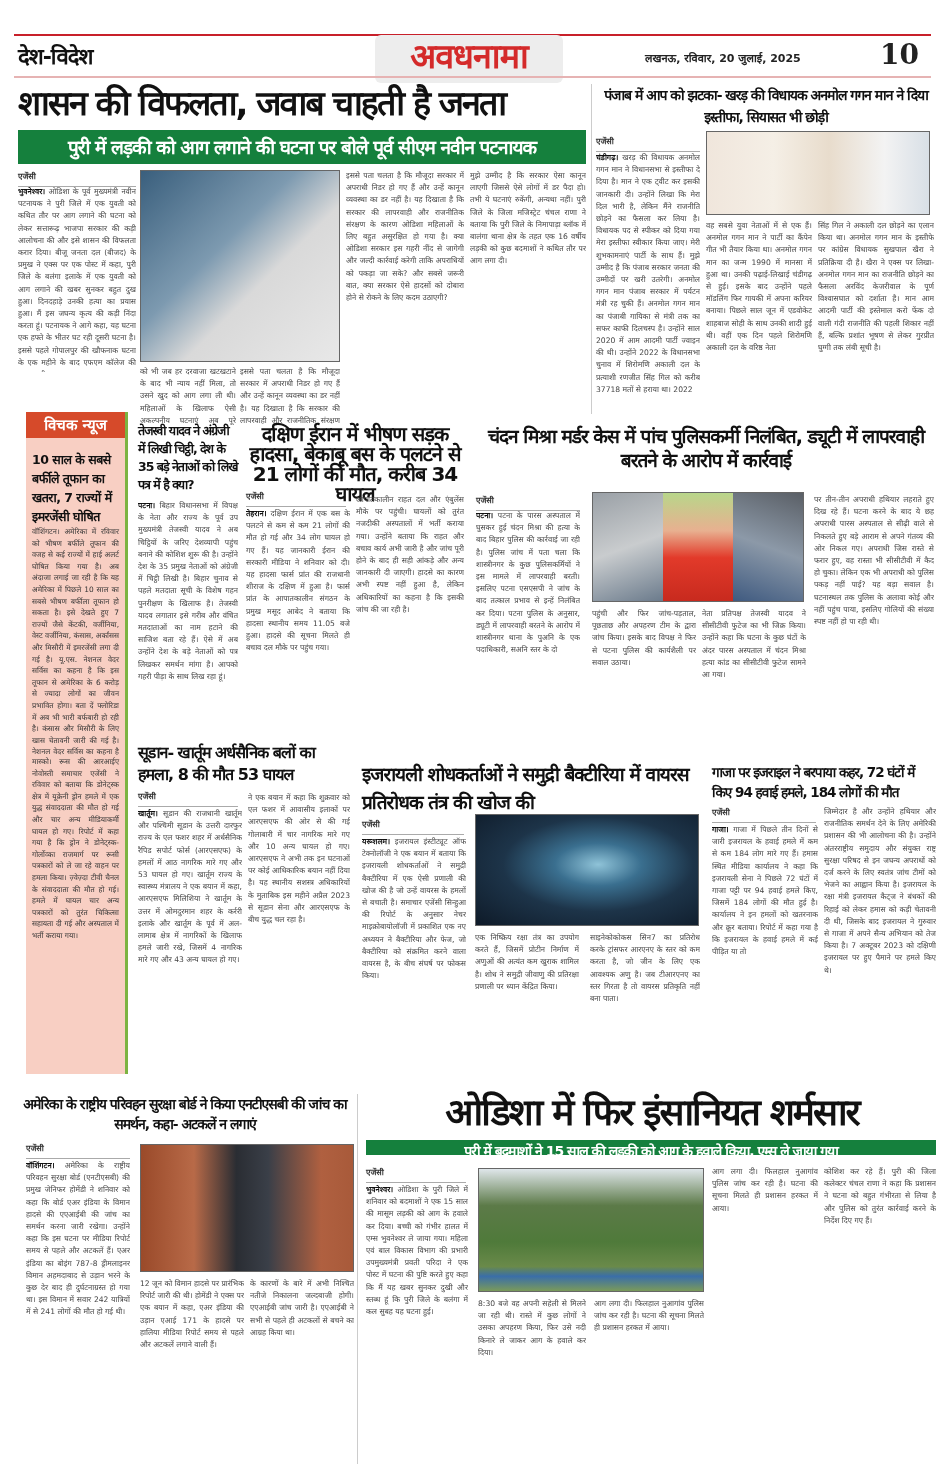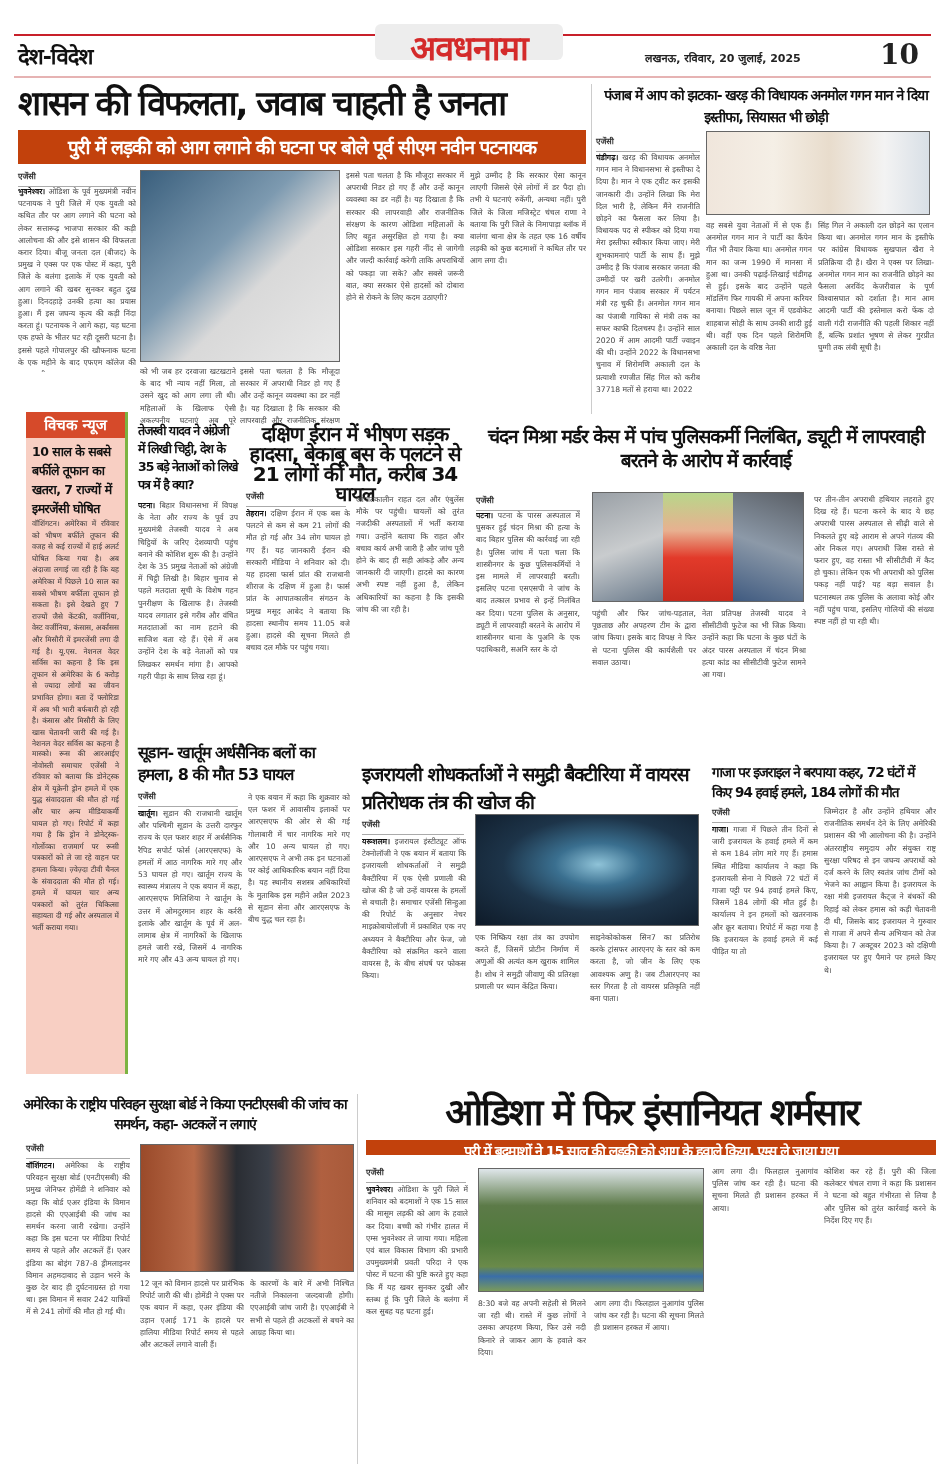--- a/index.html
+++ b/index.html
@@ -5,38 +5,38 @@
   * { box-sizing: border-box; margin: 0; padding: 0; }
   body { width: 945px; height: 1473px; background: #fff; font-family: "DejaVu Sans", sans-serif; color: #222; overflow: hidden; position: relative; }
   .abs { position: absolute; }
   .masthead-line { position: absolute; left: 14px; right: 14px; height: 2px; background: #c8202a; }
   .masthead-line2 { position: absolute; left: 14px; right: 14px; height: 2px; background: #e6b3b3; }
   .section { font-family: "DejaVu Sans", sans-serif; font-weight: bold; font-size: 22px; color: #111; letter-spacing: -1px; }
   .logo { background: #ededed; border-radius: 6px; text-align: center; font-weight: bold; font-size: 34px; color: #d42a2a; letter-spacing: -1px; line-height: 48px; }
   .dateline { font-size: 11px; font-weight: bold; color: #222; }
   .pageno { font-size: 28px; font-weight: bold; font-family: "DejaVu Serif", serif; }
   .hl-xl { font-weight: bold; color: #111; letter-spacing: -2px; line-height: 1.05; }
-  .redband { background: #c2410c; color: #fff; font-weight: bold; text-align: center; letter-spacing: -1px; }
+  .redband { background: #15803d; color: #fff; font-weight: bold; text-align: center; letter-spacing: -1px; }
   .byline { font-size: 8px; font-weight: bold; color: #333; border-bottom: 1px solid #aaa; padding-bottom: 5px; }
   .body { font-size: 7.6px; line-height: 12.2px; color: #444; text-align: justify; }
   .body b { color: #111; }
   .hl { font-weight: bold; color: #111; letter-spacing: -1px; line-height: 1.2; }
   .col-rule { position: absolute; width: 1px; background: #ccc; }
   .img { position: absolute; border: 1px solid #666; overflow: hidden; }
   .sidebar { background: #f8cfc3; border-right: 3px solid #7cb342; }
   .sb-title { background: #d64a2a; color: #fff; text-align: center; font-weight: bold; font-size: 15px; line-height: 26px; }
   .sb-hl { font-weight: bold; font-size: 12.5px; line-height: 19px; color: #111; letter-spacing: -0.5px; padding: 0 6px; }
   .sb-body { font-size: 7.4px; line-height: 11.6px; color: #333; padding: 0 6px; text-align: justify; }
 </style>
 </head>
 <body>
 
 <div class="masthead-line" style="top:34px;"></div>
 <div class="abs section" style="left:18px; top:40px;">देश-विदेश</div>
-<div class="abs logo" style="left:375px; top:24px; width:188px; height:36px;"><span>अवधनामा</span></div>
+<div class="abs logo" style="left:375px; top:35px; width:188px; height:48px;font-family:Liberation Mono, monospace;"><span>अवधनामा</span></div>
 <div class="abs dateline" style="left:645px; top:50px;">लखनऊ, रविवार, 20 जुलाई, 2025</div>
 <div class="abs pageno" style="left:880px; top:38px;">10</div>
 <div class="masthead-line2" style="top:76px;"></div>
 
 <div class="abs hl-xl" style="left:18px; top:86px; width:570px; font-size:34px;">शासन की विफलता, जवाब चाहती है जनता</div>
 <div class="abs redband" style="left:18px; top:130px; width:568px; height:34px; font-size:19px; line-height:34px;">पुरी में लड़की को आग लगाने की घटना पर बोले पूर्व सीएम नवीन पटनायक</div>
 <div class="abs byline" style="left:18px; top:170px; width:118px;">एजेंसी</div>
 <div class="abs body" style="left:18px; top:186px; width:118px; height:186px; overflow:hidden;"><b>भुवनेश्वर।</b> <span>ओडिशा के पूर्व मुख्यमंत्री नवीन पटनायक ने पुरी जिले में एक युवती को कथित तौर पर आग लगाने की घटना को लेकर सत्तारूढ़ भाजपा सरकार की कड़ी आलोचना की और इसे शासन की विफलता करार दिया। बीजू जनता दल (बीजद) के प्रमुख ने एक्स पर एक पोस्ट में कहा, पुरी जिले के बलंगा इलाके में एक युवती को आग लगाने की खबर सुनकर बहुत दुख हुआ। दिनदहाड़े उनकी हत्या का प्रयास हुआ। मैं इस जघन्य कृत्य की कड़ी निंदा करता हूं। पटनायक ने आगे कहा, यह घटना एक हफ्ते के भीतर घट रही दूसरी घटना है। इससे पहले गोपालपुर की खौफनाक घटना के एक महीने के बाद एफएम कॉलेज की एक युवती</span></div>
 <div class="img" style="left:140px; top:170px; width:200px; height:192px; background:linear-gradient(135deg,#3a5f7d 0%,#7d9ab0 40%,#d9d9d9 60%,#e8e8e8 100%);"></div>
 <div class="abs body" style="left:140px; top:366px; width:96px; height:60px; overflow:hidden;">को भी जब हर दरवाजा खटखटाने के बाद भी न्याय नहीं मिला, तो उसने खुद को आग लगा ली थी। महिलाओं के खिलाफ ऐसी अकल्पनीय घटनाएं अब पूरे ओडिशा में रोजाना सामने आ रही हैं। उन्होंने आगे कहा, ये अलग-अलग हिंसा के मामले नहीं हैं। इतनी बार ऐसी घटनाएं होना सरकार की प्रणाली में गहरी कमी को दर्शाता है।</div>
@@ -46,21 +46,21 @@
 
 <div class="abs hl" style="left:596px; top:84px; width:340px; font-size:14px; text-align:center; line-height:22px;">पंजाब में आप को झटका- खरड़ की विधायक अनमोल गगन मान ने दिया इस्तीफा, सियासत भी छोड़ी</div>
 <div class="abs byline" style="left:596px; top:135px; width:104px;">एजेंसी</div>
 <div class="abs body" style="left:596px; top:152px; width:104px; height:262px; overflow:hidden;"><b>चंडीगढ़।</b> <span>खरड़ की विधायक अनमोल गगन मान ने विधानसभा से इस्तीफा दे दिया है। मान ने एक ट्वीट कर इसकी जानकारी दी। उन्होंने लिखा कि मेरा दिल भारी है, लेकिन मैंने राजनीति छोड़ने का फैसला कर लिया है। विधायक पद से स्पीकर को दिया गया मेरा इस्तीफा स्वीकार किया जाए। मेरी शुभकामनाएं पार्टी के साथ हैं। मुझे उम्मीद है कि पंजाब सरकार जनता की उम्मीदों पर खरी उतरेगी। अनमोल गगन मान पंजाब सरकार में पर्यटन मंत्री रह चुकी हैं। अनमोल गगन मान का पंजाबी गायिका से मंत्री तक का सफर काफी दिलचस्प है। उन्होंने साल 2020 में आम आदमी पार्टी ज्वाइन की थी। उन्होंने 2022 के विधानसभा चुनाव में शिरोमणि अकाली दल के प्रत्याशी रणजीत सिंह गिल को करीब 37718 मतों से हराया था। 2022</span></div>
 <div class="img" style="left:706px; top:131px; width:224px; height:84px; background:linear-gradient(90deg,#f0e6dc 0%,#f5efe6 30%,#e8dccc 55%,#f3f3f3 80%,#d8dfe6 100%);"></div>
 <div class="abs body" style="left:706px; top:220px; width:106px; height:195px; overflow:hidden;">वह सबसे युवा नेताओं में से एक हैं। अनमोल गगन मान ने पार्टी का कैंपेन गीत भी तैयार किया था। अनमोल गगन मान का जन्म 1990 में मानसा में हुआ था। उनकी पढ़ाई-लिखाई चंडीगढ़ से हुई। इसके बाद उन्होंने पहले मॉडलिंग फिर गायकी में अपना करियर बनाया। पिछले साल जून में एडवोकेट शाहबाज सोही के साथ उनकी शादी हुई थी। वहीं एक दिन पहले शिरोमणि अकाली दल के वरिष्ठ नेता</div>
 <div class="abs body" style="left:818px; top:220px; width:116px; height:195px; overflow:hidden;">सिंह गिल ने अकाली दल छोड़ने का एलान किया था। अनमोल गगन मान के इस्तीफे पर कांग्रेस विधायक सुखपाल खैरा ने प्रतिक्रिया दी है। खैरा ने एक्स पर लिखा-अनमोल गगन मान का राजनीति छोड़ने का फैसला अरविंद केजरीवाल के पूर्ण विश्वासघात को दर्शाता है। मान आम आदमी पार्टी की इस्तेमाल करो फेंक दो वाली गंदी राजनीति की पहली शिकार नहीं हैं, बल्कि प्रशांत भूषण से लेकर गुरप्रीत घुग्गी तक लंबी सूची है।</div>
 
 <div class="abs sidebar" style="left:26px; top:412px; width:102px; height:662px;">
   <div class="sb-title">विचक न्यूज</div>
-  <div class="sb-hl" style="margin-top:4px;">10 साल के सबसे बर्फीले तूफान का खतरा, 7 राज्यों में इमरजेंसी घोषित</div>
+  <div class="sb-hl" style="margin-top:12px;">10 साल के सबसे बर्फीले तूफान का खतरा, 7 राज्यों में इमरजेंसी घोषित</div>
   <div class="sb-body" style="height:230px; overflow:hidden;">वॉशिंगटन। अमेरिका में रविवार को भीषण बर्फीले तूफान की वजह से कई राज्यों में हाई अलर्ट घोषित किया गया है। अब अंदाजा लगाई जा रही है कि यह अमेरिका में पिछले 10 साल का सबसे भीषण बर्फीला तूफान हो सकता है। इसे देखते हुए 7 राज्यों जैसे केंटकी, वर्जीनिया, वेस्ट वर्जीनिया, कंसास, अर्कांसस और मिसौरी में इमरजेंसी लगा दी गई है। यू.एस. नेशनल वेदर सर्विस का कहना है कि इस तूफान से अमेरिका के 6 करोड़ से ज्यादा लोगों का जीवन प्रभावित होगा। बता दें फ्लोरिडा में अब भी भारी बर्फबारी हो रही है। कंसास और मिसौरी के लिए खास चेतावनी जारी की गई है। नेशनल वेदर सर्विस का कहना है कि इन दोनों राज्यों के कई इलाकों में 8 इंच तक बर्फबारी हो सकती है। यहां पर 72 किलोमीटर प्रति घंटे की रफ्तार से तेज हवाएं चल रही हैं।</div>
   <div class="sb-body" style="height:270px; overflow:hidden;">मास्को। रूस की आरआईए नोवोस्ती समाचार एजेंसी ने रविवार को बताया कि डोनेट्स्क क्षेत्र में यूक्रेनी ड्रोन हमले में एक युद्ध संवाददाता की मौत हो गई और चार अन्य मीडियाकर्मी घायल हो गए। रिपोर्ट में कहा गया है कि ड्रोन ने डोनेट्स्क-गोर्लोव्का राजमार्ग पर रूसी पत्रकारों को ले जा रहे वाहन पर हमला किया। ज़्वेज़्दा टीवी चैनल के संवाददाता की मौत हो गई। हमले में घायल चार अन्य पत्रकारों को तुरंत चिकित्सा सहायता दी गई और अस्पताल में भर्ती कराया गया।</div>
 </div>
 
 <div class="abs hl" style="left:138px; top:422px; width:100px; font-size:12.5px; line-height:18px;">तेजस्वी यादव ने अंग्रेजी में लिखी चिट्ठी, देश के 35 बड़े नेताओं को लिखे पत्र में है क्या?</div>
 <div class="abs body" style="left:138px; top:500px; width:100px; height:232px; overflow:hidden;"><b>पटना।</b> <span>बिहार विधानसभा में विपक्ष के नेता और राज्य के पूर्व उप मुख्यमंत्री तेजस्वी यादव ने अब चिट्ठियों के जरिए देशव्यापी पहुंच बनाने की कोशिश शुरू की है। उन्होंने देश के 35 प्रमुख नेताओं को अंग्रेजी में चिट्ठी लिखी है। बिहार चुनाव से पहले मतदाता सूची के विशेष गहन पुनरीक्षण के खिलाफ है। तेजस्वी यादव लगातार इसे गरीब और वंचित मतदाताओं का नाम हटाने की साजिश बता रहे हैं। ऐसे में अब उन्होंने देश के बड़े नेताओं को पत्र लिखकर समर्थन मांगा है। आपको गहरी पीड़ा के साथ लिख रहा हूं।</span></div>
 
 <div class="abs hl" style="left:246px; top:424px; width:218px; font-size:20px; line-height:20px; text-align:center;">दक्षिण ईरान में भीषण सड़क हादसा, बेकाबू बस के पलटने से 21 लोगों की मौत, करीब 34 घायल</div>
 <div class="abs byline" style="left:246px; top:490px; width:100px;">एजेंसी</div>
 <div class="abs body" style="left:246px; top:508px; width:104px; height:220px; overflow:hidden;"><b>तेहरान।</b> <span>दक्षिण ईरान में एक बस के पलटने से कम से कम 21 लोगों की मौत हो गई और 34 लोग घायल हो गए हैं। यह जानकारी ईरान की सरकारी मीडिया ने शनिवार को दी। यह हादसा फार्स प्रांत की राजधानी शीराज के दक्षिण में हुआ है। फार्स प्रांत के आपातकालीन संगठन के प्रमुख मसूद आबेद ने बताया कि हादसा स्थानीय समय 11.05 बजे हुआ। हादसे की सूचना मिलते ही बचाव दल मौके पर पहुंच गया।</span></div>

